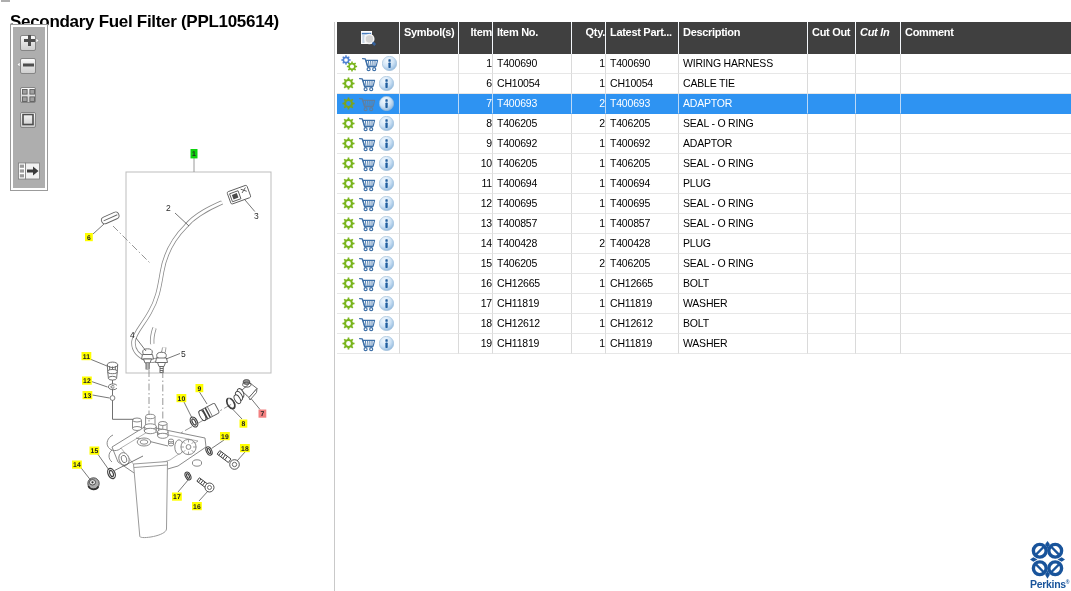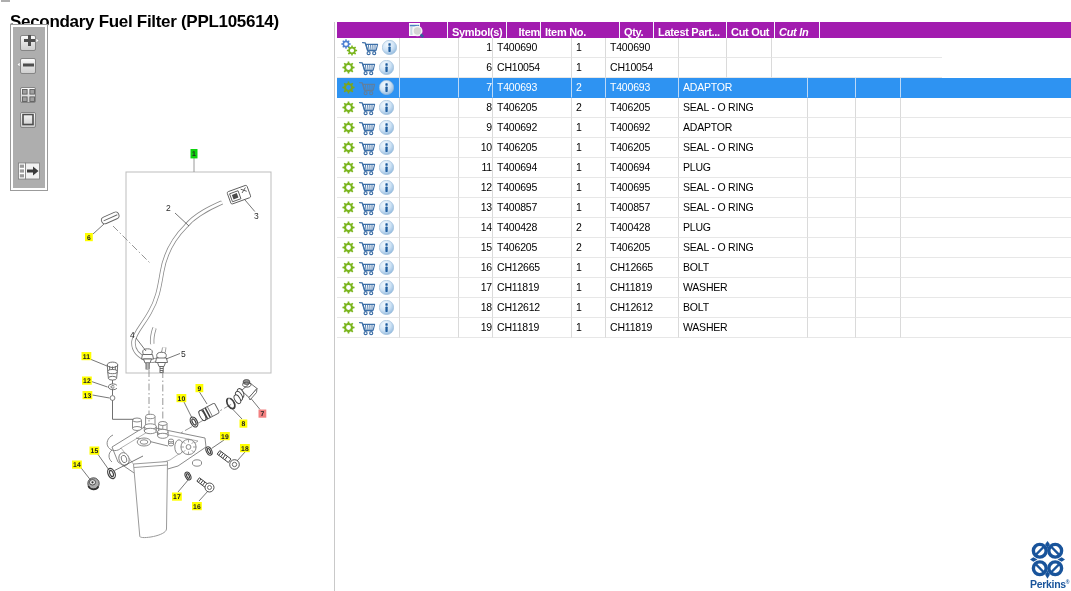--- a/index.html
+++ b/index.html
@@ -7,30 +7,30 @@
        font-family:"Liberation Sans",sans-serif;}
   .title{position:absolute;left:10px;top:4px;font-size:17px;font-weight:bold;color:#000;letter-spacing:-0.3px;margin-top:8px;}
   .vsep{position:absolute;left:334px;top:22px;width:1px;height:569px;background:#c9c9c9;}
   
   .tbar{position:absolute;left:10px;top:24px;width:36px;height:165px;border:1px solid #9b9b9b;background:#fff;}
   .tbar .gray{position:absolute;left:2px;top:2px;right:2px;bottom:2px;background:#aeaeae;}
   .tbtn{position:absolute;width:16px;height:16px;box-sizing:border-box;border:1px solid #858585;border-radius:2px;
         background:linear-gradient(#fbfbfb,#e3e3e3 45%,#cfcfcf);}
   
   .tbl{position:absolute;left:337px;top:22px;width:734px;}
-  .hrow{display:flex;height:16px;background:#a21caf;color:#fff;font-size:11px;font-weight:bold;letter-spacing:-0.3px;padding-left:48px;}
+  .hrow{display:flex;height:32px;background:#404040;color:#fff;font-size:11px;font-weight:bold;letter-spacing:-0.3px;}
   .hrow .c{box-sizing:border-box;border-right:1px solid #f4f7fb;line-height:20px;padding-left:4px;
            white-space:nowrap;overflow:hidden;}
   .drow{display:flex;height:20px;background:#fff;color:#000;font-size:10.5px;letter-spacing:-0.2px;}
   .drow .c{box-sizing:border-box;border-right:1px solid #dadada;border-bottom:1px solid #e7e7e7;
            line-height:19px;padding-left:4px;white-space:nowrap;overflow:hidden;}
   .drow.sel{background:#2e93f2;color:#fff;}
   .drow.sel .c{border-right:1px solid #bcd9f7;border-bottom:1px solid #2e93f2;}
   .c0{width:63px;padding-left:0 !important;display:flex;align-items:center;}
-  .c1{width:59px;}  .c2{width:34px;text-align:right;}  .c3{width:79px;}  .c4{width:34px;}
+  .c1{width:59px;}  .c2{width:34px;text-align:right;}  .c3{width:79px;}  .c4{width:34px;text-align:right;}
   .c5{width:73px;}  .c6{width:129px;} .c7{width:48px;}  .c8{width:45px;font-style:italic;}
   .c9{width:170px;border-right:none !important;}
   .ic{flex:0 0 auto;}
 </style>
 </head>
 <body>
 <div style="position:absolute;left:1px;top:0;width:9px;height:2px;background:#aeaeae;"></div>
 <div class="title">Secondary Fuel Filter (PPL105614)</div>
 <div class="vsep"></div>
 
@@ -362,22 +362,24 @@
           </g>
         <circle cx="9.4" cy="9" r="4.4" fill="#d4d4d4" stroke="#f5f5f5" stroke-width="1.5"></circle>
         <line x1="12.6" y1="12.4" x2="15.2" y2="15" stroke="#35619c" stroke-width="2.6"></line>
       </svg>
     </div>
     <div class="c c1">Symbol(s)</div>
       <div class="c c2">Item</div>
       <div class="c c3">Item No.</div>
     <div class="c c4">Qty.</div>
       <div class="c c5">Latest Part...</div>
+      <div class="c c6">Description</div>
     <div class="c c7">Cut Out</div>
       <div class="c c8">Cut In</div>
+      <div class="c c9">Comment</div>
   </div>
 <div class="drow">
       <div class="c c0">
         <svg class="ic" width="17" height="17" viewBox="0 0 17 17" style="margin-left:4px;">
         <g transform="translate(0,0) scale(0.5)">
             <use href="#gearp" fill="#4f81d2"></use>
           </g>
         <g transform="translate(5.5,6) scale(0.55)">
             <use href="#gearp" fill="#7ab51d"></use>
           </g>
@@ -387,20 +389,21 @@
         </svg>
       <svg class="ic" width="15" height="15" viewBox="0 0 15 15" style="margin-left:3px;">
           <use href="#infop"></use>
         </svg>
      </div>
      <div class="c c1"></div>
       <div class="c c2">1</div>
       <div class="c c3">T400690</div>
      <div class="c c4">1</div>
       <div class="c c5">T400690</div>
+      <div class="c c6">WIRING HARNESS</div>
      <div class="c c7"></div>
       <div class="c c8"></div>
       <div class="c c9"></div>
     </div>
     <div class="drow">
       <div class="c c0">
         <svg class="ic" width="13" height="13" viewBox="0 0 20 20" style="margin-left:5px;">
           <use href="#gearp" fill="#7ab51d"></use>
         </svg>
       <svg class="ic" width="18" height="16" viewBox="0 0 18 16" style="margin-left:3px;">
@@ -408,20 +411,21 @@
         </svg>
       <svg class="ic" width="15" height="15" viewBox="0 0 15 15" style="margin-left:3px;">
           <use href="#infop"></use>
         </svg>
      </div>
      <div class="c c1"></div>
       <div class="c c2">6</div>
       <div class="c c3">CH10054</div>
      <div class="c c4">1</div>
       <div class="c c5">CH10054</div>
+      <div class="c c6">CABLE TIE</div>
      <div class="c c7"></div>
       <div class="c c8"></div>
       <div class="c c9"></div>
     </div>
     <div class="drow sel">
       <div class="c c0">
         <svg class="ic" width="13" height="13" viewBox="0 0 20 20" style="margin-left:5px;">
           <use href="#gearp" fill="#79a41f"></use>
         </svg>
       <svg class="ic" width="18" height="16" viewBox="0 0 18 16" style="margin-left:3px;">

